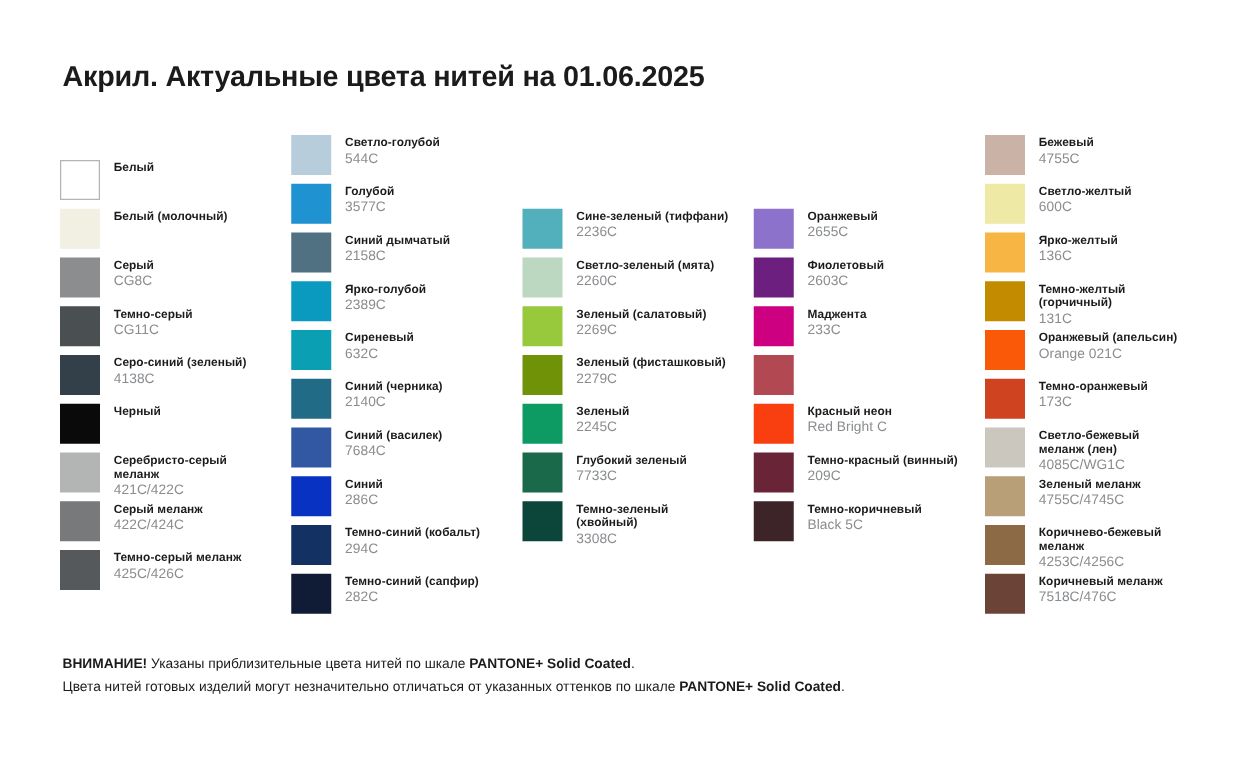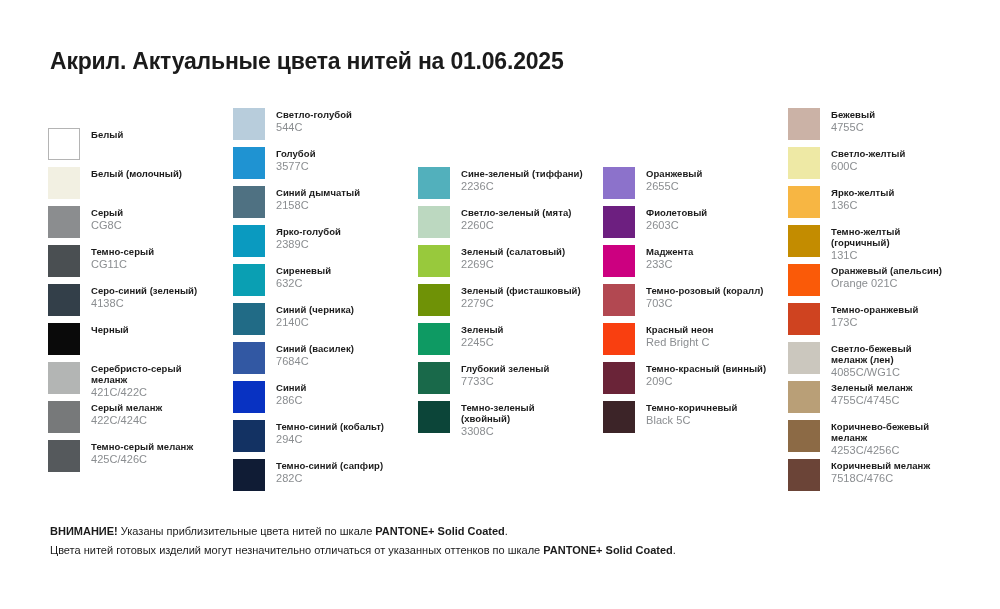--- a/index.html
+++ b/index.html
@@ -320,24 +320,20 @@
         </div>
         <div class="color-row">
           <div class="swatch" style="background: rgb(204, 0, 128);"></div>
           <div class="swatch-labels">
             <div class="color-name">Маджента</div>
             <div class="color-code">233C</div>
           </div>
         </div>
         <div class="color-row">
           <div class="swatch" style="background: rgb(178, 72, 81);"></div>
-          <div class="swatch-labels">
-            <div class="color-name">Темно-розовый (коралл)</div>
-            <div class="color-code">703C</div>
-          </div>
         </div>
         <div class="color-row">
           <div class="swatch" style="background: rgb(249, 63, 16);"></div>
           <div class="swatch-labels">
             <div class="color-name">Красный неон</div>
             <div class="color-code">Red Bright C</div>
           </div>
         </div>
         <div class="color-row">
           <div class="swatch" style="background: rgb(106, 36, 56);"></div>

